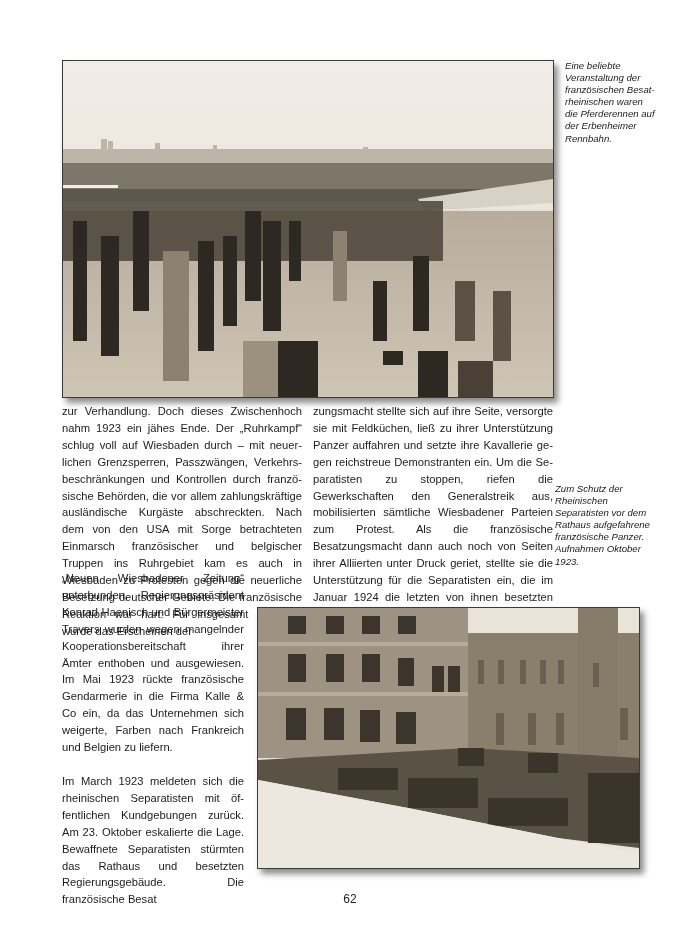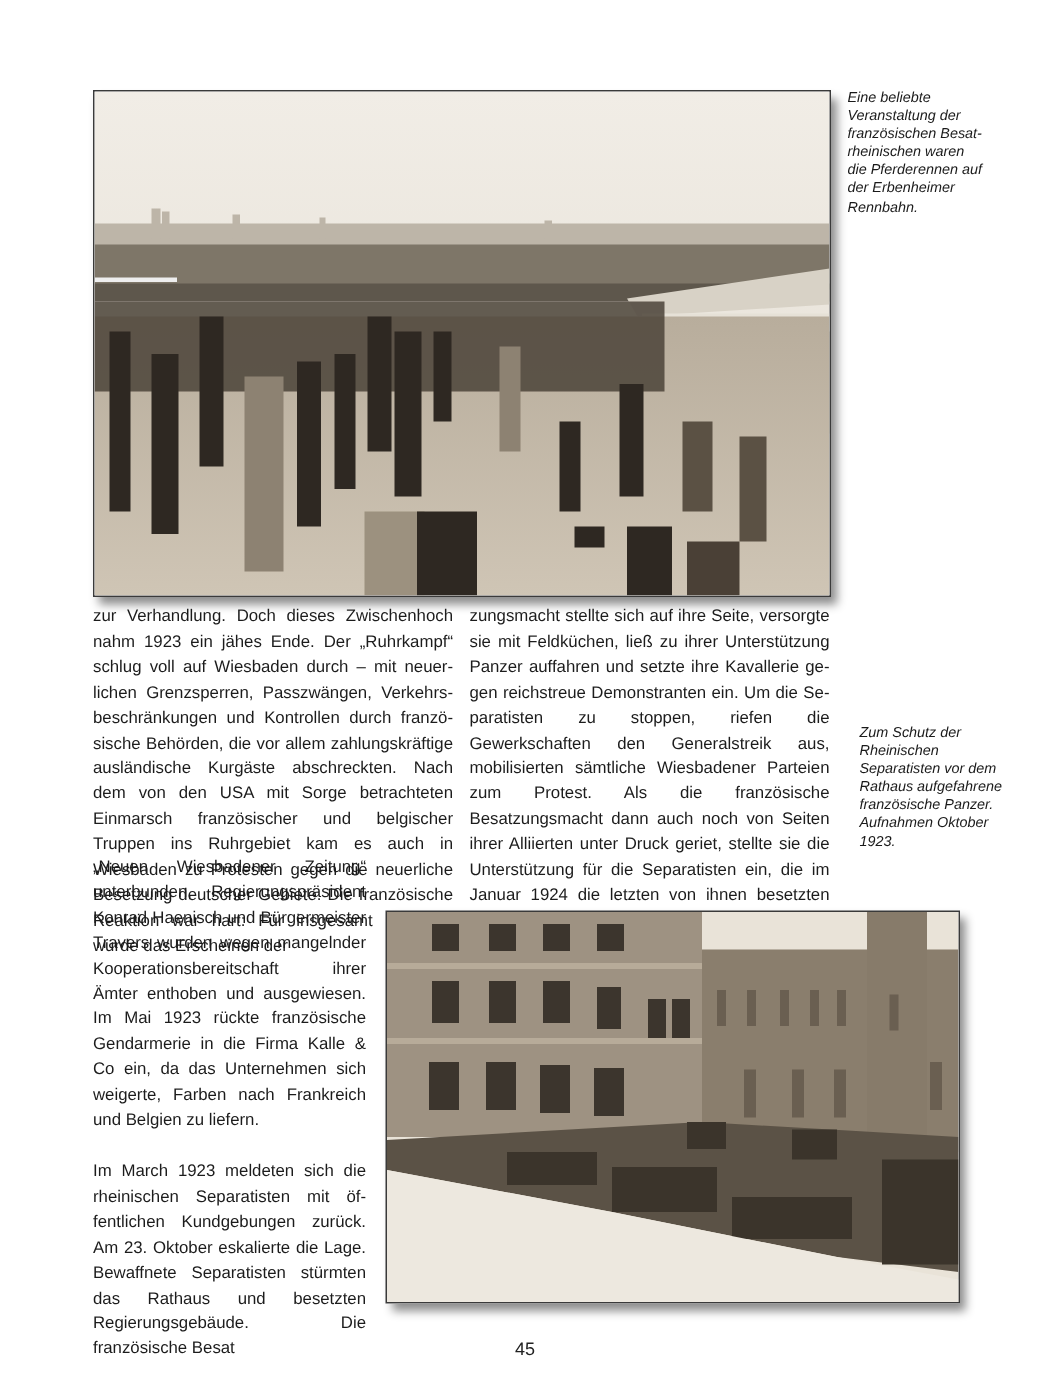--- a/index.html
+++ b/index.html
@@ -6,21 +6,21 @@
     body { width: 700px; height: 927px; position: relative; overflow: hidden; font-family: "Liberation Sans", sans-serif; color: #1a1a1a; }
 
     .photo { position: absolute; border: 1px solid #3a3a3a; box-shadow: 4px 5px 6px rgba(0,0,0,0.45); overflow: hidden; }
     .photo svg { display: block; width: 100%; height: 100%; }
 
     #photo1 { left: 62px; top: 60px; width: 490px; height: 336px; }
     #photo2 { left: 257px; top: 607px; width: 381px; height: 260px; }
 
     .caption { position: absolute; font-style: italic; font-size: 9.6px; line-height: 12.1px; color: #1a1a1a; }
     #caption1 { left: 565px; top: 60px; width: 90px; }
-    #caption2 { left: 573px; top: 483px; width: 100px; }
+    #caption2 { left: 555px; top: 483px; width: 100px; }
 
     .col { position: absolute; font-size: 11.2px; line-height: 16.9px; text-align: justify; color: #1c1c1c; hyphens: manual; }
     .col p { margin: 0; }
     #col-left-top { left: 62px; top: 403px; width: 240px; }
     #col-left-bottom { left: 62px; top: 570px; width: 182px; }
     #col-right { left: 313px; top: 403px; width: 240px; }
     .para-gap { height: 17px; }
 
     #page-number { position: absolute; left: 0; width: 700px; top: 892px; text-align: center; font-size: 12px; color: #222; }
   </style>
@@ -150,13 +150,13 @@
       <rect x="80" y="160" width="60" height="22"></rect>
       <rect x="270" y="145" width="30" height="20"></rect>
       <rect x="200" y="140" width="26" height="18"></rect>
       <rect x="330" y="165" width="51" height="70"></rect>
     </g>
 
     <polygon points="0,172 150,200 300,230 381,245 381,260 0,260" fill="#ede8df"></polygon>
   </svg>
 </div>
 
-<div id="page-number">45</div>
+<div id="page-number">62</div>
 
 </body></html>

